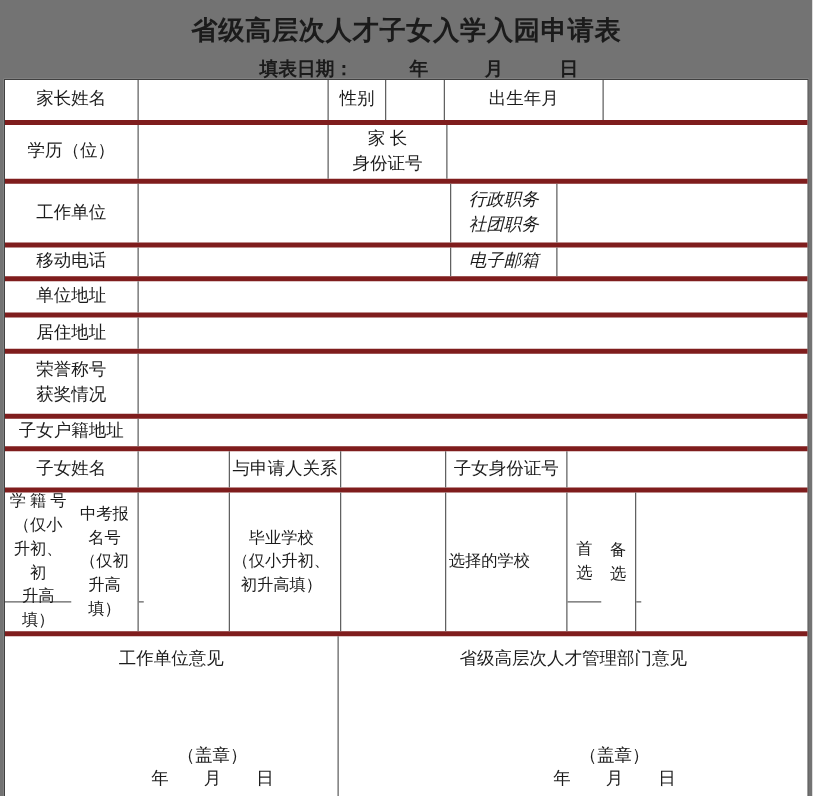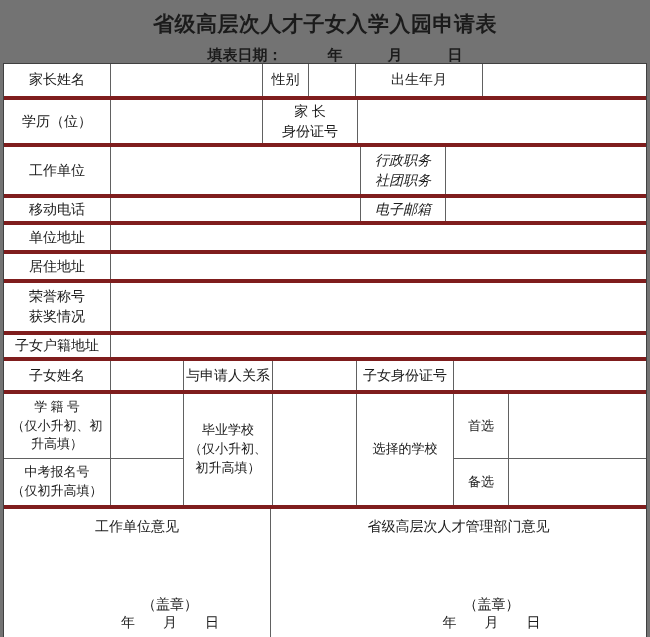--- a/index.html
+++ b/index.html
@@ -31,21 +31,21 @@
 
   
   .w107{width:107px;} .w152{width:152px;} .w46{width:46px;}  .w47{width:47px;}
   .w127{width:127px;} .w163{width:163px;} .w95{width:95px;}  .w288{width:288px;}
   .w250{width:250px;} .w85{width:85px;font-style:italic;}   .w200{width:200px;} .w535{width:535px;}
   .w73{width:73px;}   .w89{width:89px;}   .w84{width:84px;}  .w97{width:97px;}
   .w192{width:192px;} .w55{width:55px;}   .w137{width:137px;}
   .w267{width:267px;} .w375{width:375px;}
 
   
-  .col{display:flex;flex-direction:column;box-sizing:border-box;border-right:1px solid #616161;}
+  .col{display:flex;flex-direction:row;box-sizing:border-box;border-right:1px solid #616161;align-items:center;}
   .col.last{border-right:none;}
   .sub{box-sizing:border-box;display:flex;align-items:center;justify-content:center;
        text-align:center;font-size:13px;line-height:1.45;white-space:pre-line;padding:0 2px;}
   .subTop{height:65px;border-bottom:1px solid #616161;}
   .subBot{height:46px;}
   .full{height:111px;}
 
   
   .opinion{box-sizing:border-box;border-right:1px solid #616161;display:flex;
            flex-direction:column;align-items:stretch;font-size:14px;}

